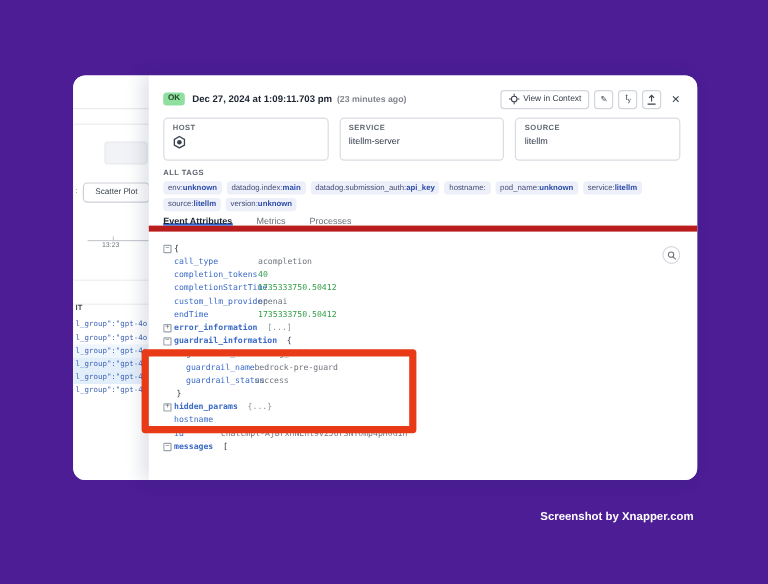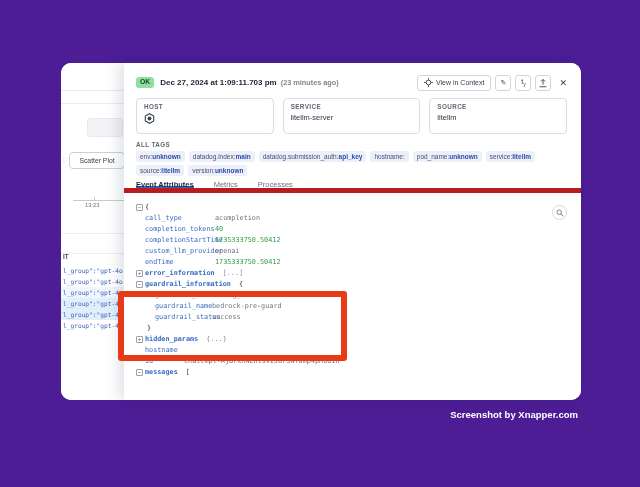--- a/index.html
+++ b/index.html
@@ -89,21 +89,21 @@
   .v-brace { color:#2b3440; }
   .search-btn { position:absolute; top:3px; right:0; width:15px; height:15px; border-radius:50%;
                 border:1px solid #d5d8dd; display:flex; align-items:center; justify-content:center;
                 cursor:pointer; background:#fff; }
 
   
   .red-box { position:absolute; left:118px; top:291px; width:229px; height:70px;
              border:6px solid #e83a17; border-radius:3px; z-index:30; }
 
   
-  .caption { position:absolute; top:409px; right:62px; color:#fff; font-weight:700;
+  .caption { position:absolute; top:425px; right:62px; color:#fff; font-weight:700;
              font-size:9.5px; }
 </style>
 </head>
 <body>
 
 <div class="stage">
 
   <div class="window">
 
     <div class="strip">

